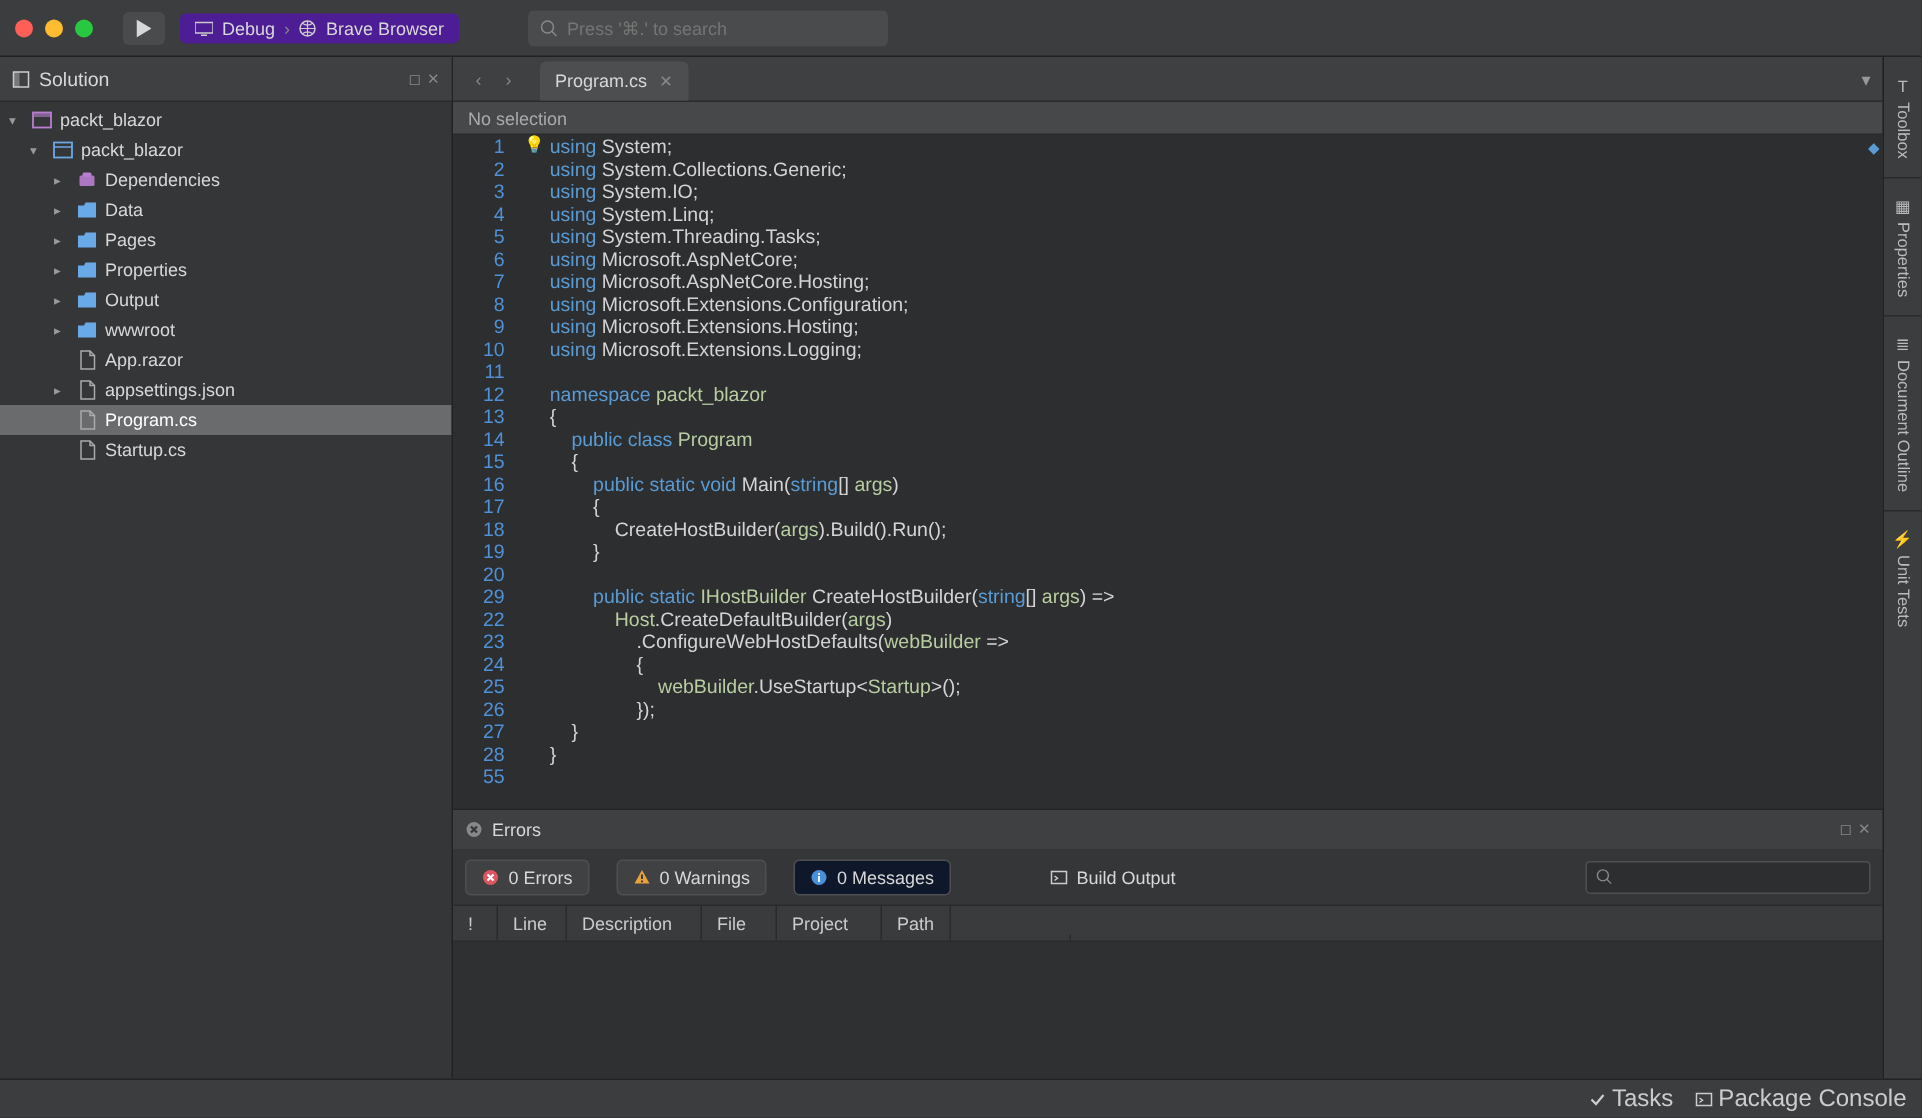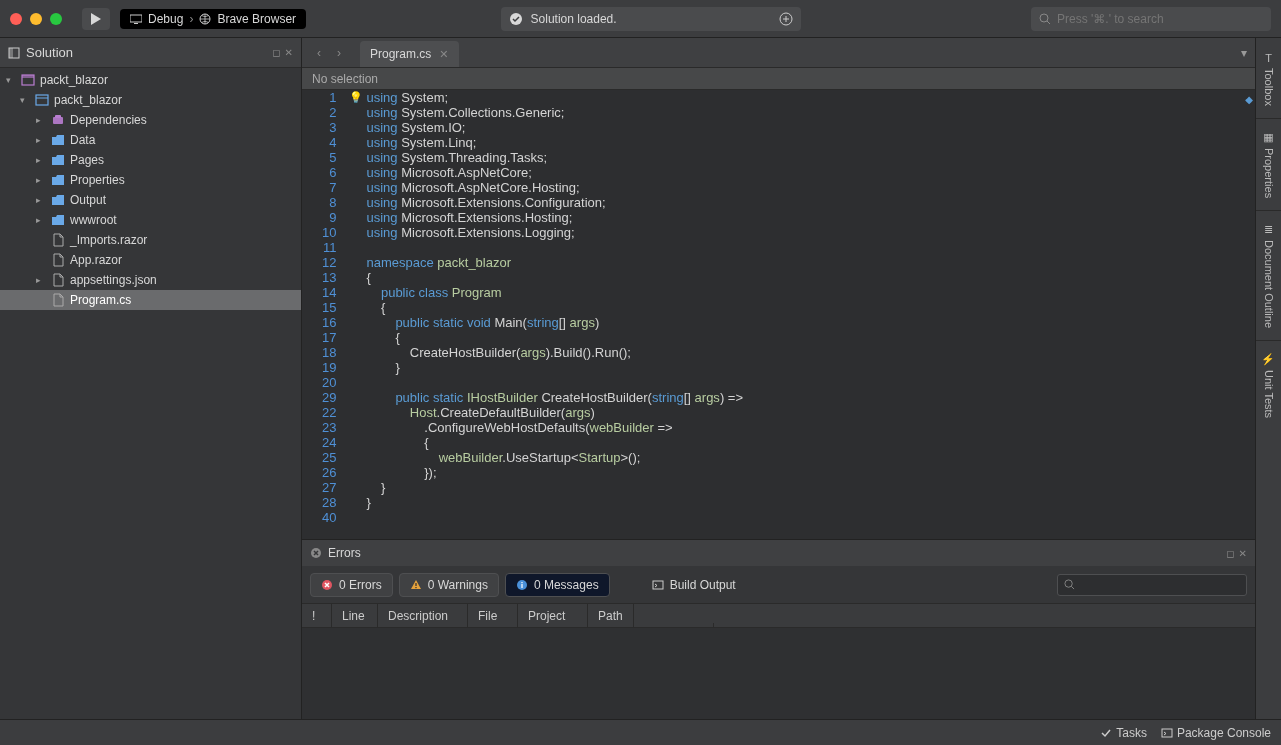--- a/index.html
+++ b/index.html
@@ -8,21 +8,21 @@
 
 
 .titlebar { height: 38px; background: #3c3d3f; display: flex; align-items: center; padding: 0 10px; gap: 10px; border-bottom: 1px solid #222; }
 .traffic { display: flex; gap: 8px; margin-right: 10px; }
 .traffic span { width: 12px; height: 12px; border-radius: 50%; }
 .tl-close { background: #ff5f57; }
 .tl-min { background: #febc2e; }
 .tl-max { background: #28c840; }
 .play-btn { width: 28px; height: 22px; display: flex; align-items: center; justify-content: center; background: #4a4b4d; border-radius: 4px; cursor: pointer; }
 .play-btn svg { fill: #d8d8d8; }
-.config-selector { background: #000000; border-radius: 4px; padding: 3px 10px; display: flex; align-items: center; gap: 6px; color: #d8d8d8; cursor: pointer; }
+.config-selector { background: #4c1d95; border-radius: 4px; padding: 3px 10px; display: flex; align-items: center; gap: 6px; color: #d8d8d8; cursor: pointer; }
 .config-selector .sep { color: #888; }
 .center-status { flex: 1; display: flex; justify-content: center; }
 .status-pill { background: #4a4b4d; border-radius: 4px; width: 300px; height: 24px; display: flex; align-items: center; padding: 0 8px; gap: 8px; color: #d8d8d8; }
 .status-pill .check { width:14px; height:14px; }
 .status-pill .plus { margin-left: auto; }
 .search-box { background: #4a4b4d; border-radius: 4px; width: 240px; height: 24px; display: flex; align-items: center; padding: 0 8px; gap: 6px; color: #888; margin-left: 36px; }
 .search-box input { background: transparent; border: none; color: #ccc; flex: 1; outline: none; font-size: 12px; }
 
 
 .body { flex: 1; display: flex; min-height: 0; }
@@ -69,30 +69,30 @@
 
 
 .rightrail { width: 26px; background: #3c3d3f; border-left: 1px solid #222; display: flex; flex-direction: column; align-items: center; padding-top: 6px; gap: 4px; }
 .rail-item { writing-mode: vertical-rl; font-size: 11px; color: #bbb; padding: 8px 2px; cursor: pointer; display: flex; align-items: center; gap: 4px; }
 .rail-sep { height: 1px; width: 100%; background: #2a2a2a; }
 
 
 .errors-panel { height: 180px; background: #353638; display: flex; flex-direction: column; border-top: 1px solid #222; }
 .errors-header { height: 26px; background: #3f4042; display: flex; align-items: center; padding: 0 8px; gap: 6px; color: #d8d8d8; font-size: 12px; }
 .errors-header .ctrls { margin-left: auto; display: flex; gap: 4px; color: #888; font-size: 10px; }
-.errors-toolbar { height: 38px; display: flex; align-items: center; padding: 0 8px; gap: 6px; border-bottom: 1px solid #2a2a2a; }
+.errors-toolbar { height: 38px; display: flex; align-items: center; padding: 0 8px; gap: 18px; border-bottom: 1px solid #2a2a2a; }
 .pill { background: #404143; border: 1px solid #4e4f51; border-radius: 4px; padding: 4px 10px; display: flex; align-items: center; gap: 6px; color: #d8d8d8; font-size: 12px; cursor: pointer; }
 .pill.active { background: #0f172a; }
 .errsearch { margin-left: auto; background: #2d2e30; border: 1px solid #4e4f51; border-radius: 3px; width: 190px; height: 22px; display: flex; align-items: center; padding: 0 6px; color: #888; }
 .errcols { height: 24px; display: flex; align-items: center; color: #ccc; font-size: 12px; border-bottom: 1px solid #2a2a2a; background: #3a3b3d; }
 .errcols span { padding: 0 10px; border-right: 1px solid #2a2a2a; height: 100%; display: flex; align-items: center; }
 .errbody { flex: 1; background: #2f3032; }
 
 
-.statusbar { height: 26px; background: #3c3d3f; border-top: 1px solid #222; display: flex; align-items: center; justify-content: flex-end; padding: 0 10px; gap: 14px; color: #ccc; font-size: 12px; }
+.statusbar { height: 26px; background: #3c3d3f; border-top: 1px solid #222; display: flex; align-items: center; justify-content: flex-end; padding: 0 10px; gap: 14px; color: #ccc; font-size: 16px; }
 .statusbar .item { display: flex; align-items: center; gap: 4px; cursor: pointer; }
 
 svg { display: block; }
 </style>
 </head>
 <body>
 
 <div class="window">
 
   <div class="titlebar">
@@ -111,33 +111,20 @@
           <rect x="0" y="1" width="12" height="7" fill="none" stroke="#ccc" stroke-width="1"></rect>
           <rect x="4" y="9" width="4" height="1" fill="#ccc"></rect>
         </svg>
       <span>Debug</span>
       <span class="sep">›</span>
       <svg width="12" height="12" viewBox="0 0 12 12">
           <circle cx="6" cy="6" r="5" fill="none" stroke="#ccc" stroke-width="1"></circle>
           <path d="M1 6 H11 M6 1 V11 M2.5 2.5 Q6 5 9.5 2.5 M2.5 9.5 Q6 7 9.5 9.5" stroke="#ccc" stroke-width="0.8" fill="none"></path>
         </svg>
       <span>Brave Browser</span>
-    </div>
-    <div class="center-status">
-      <div class="status-pill">
-        <svg class="check" viewBox="0 0 14 14">
-            <circle cx="7" cy="7" r="6" fill="#d8d8d8"></circle>
-            <path d="M4 7 L6 9 L10 5" stroke="#3c3d3f" stroke-width="1.5" fill="none"></path>
-          </svg>
-        <span>Solution loaded.</span>
-        <svg class="plus" width="14" height="14" viewBox="0 0 14 14">
-            <circle cx="7" cy="7" r="6" fill="none" stroke="#ccc" stroke-width="1"></circle>
-            <path d="M7 4 V10 M4 7 H10" stroke="#ccc" stroke-width="1"></path>
-          </svg>
-      </div>
     </div>
     <div class="search-box">
       <svg width="12" height="12" viewBox="0 0 12 12">
           <circle cx="5" cy="5" r="4" fill="none" stroke="#888" stroke-width="1"></circle>
           <path d="M8 8 L11 11" stroke="#888" stroke-width="1"></path>
         </svg>
       <input placeholder="Press '⌘.' to search" style="">
     </div>
   </div>
 
@@ -232,51 +219,51 @@
             <span>wwwroot</span>
           </div>
           <div class="tree-item ind2">
             <span class="chev"></span>
             <span class="icon">
               <svg width="12" height="14" viewBox="0 0 12 14">
                 <path d="M2 1 L8 1 L11 4 L11 13 L2 13 Z" fill="none" stroke="#aaa" stroke-width="1"></path>
                 <path d="M8 1 L8 4 L11 4" fill="none" stroke="#aaa" stroke-width="1"></path>
               </svg>
             </span>
-            <span>_Imports.razor</span>
-          </div>
-          <div class="tree-item ind2">
-            <span class="chev"></span>
+            <span>App.razor</span>
+          </div>
+          <div class="tree-item ind2">
+            <span class="chev">▸</span>
             <span class="icon">
               <svg width="12" height="14" viewBox="0 0 12 14">
                 <path d="M2 1 L8 1 L11 4 L11 13 L2 13 Z" fill="none" stroke="#aaa" stroke-width="1"></path>
                 <path d="M8 1 L8 4 L11 4" fill="none" stroke="#aaa" stroke-width="1"></path>
               </svg>
             </span>
-            <span>App.razor</span>
-          </div>
-          <div class="tree-item ind2">
-            <span class="chev">▸</span>
+            <span>appsettings.json</span>
+          </div>
+          <div class="tree-item ind2 selected">
+            <span class="chev"></span>
             <span class="icon">
               <svg width="12" height="14" viewBox="0 0 12 14">
                 <path d="M2 1 L8 1 L11 4 L11 13 L2 13 Z" fill="none" stroke="#aaa" stroke-width="1"></path>
                 <path d="M8 1 L8 4 L11 4" fill="none" stroke="#aaa" stroke-width="1"></path>
               </svg>
             </span>
-            <span>appsettings.json</span>
-          </div>
-          <div class="tree-item ind2 selected">
+            <span>Program.cs</span>
+          </div>
+          <div class="tree-item ind2">
             <span class="chev"></span>
             <span class="icon">
               <svg width="12" height="14" viewBox="0 0 12 14">
                 <path d="M2 1 L8 1 L11 4 L11 13 L2 13 Z" fill="none" stroke="#aaa" stroke-width="1"></path>
                 <path d="M8 1 L8 4 L11 4" fill="none" stroke="#aaa" stroke-width="1"></path>
               </svg>
             </span>
-            <span>Program.cs</span>
+            <span>Startup.cs</span>
           </div>
         </div>
     </div>
 
     <div class="editor-area">
       <div class="editor-col">
         <div class="tabbar">
           <div class="navbtns">
             <div class="navbtn">‹</div>
             <div class="navbtn">›</div>
@@ -313,21 +300,21 @@
                 <div>19</div>
                 <div>20</div>
                 <div>29</div>
                 <div>22</div>
                 <div>23</div>
                 <div>24</div>
                 <div>25</div>
                 <div>26</div>
                 <div>27</div>
                 <div>28</div>
-                <div>40</div>
+                <div>55</div>
               </div>
             <div class="hints" id="hints">
                 <div>
                   <span class="bulb">💡</span>
                 </div>
                 <div></div>
                 <div></div>
                 <div></div>
                 <div></div>
                 <div></div>

